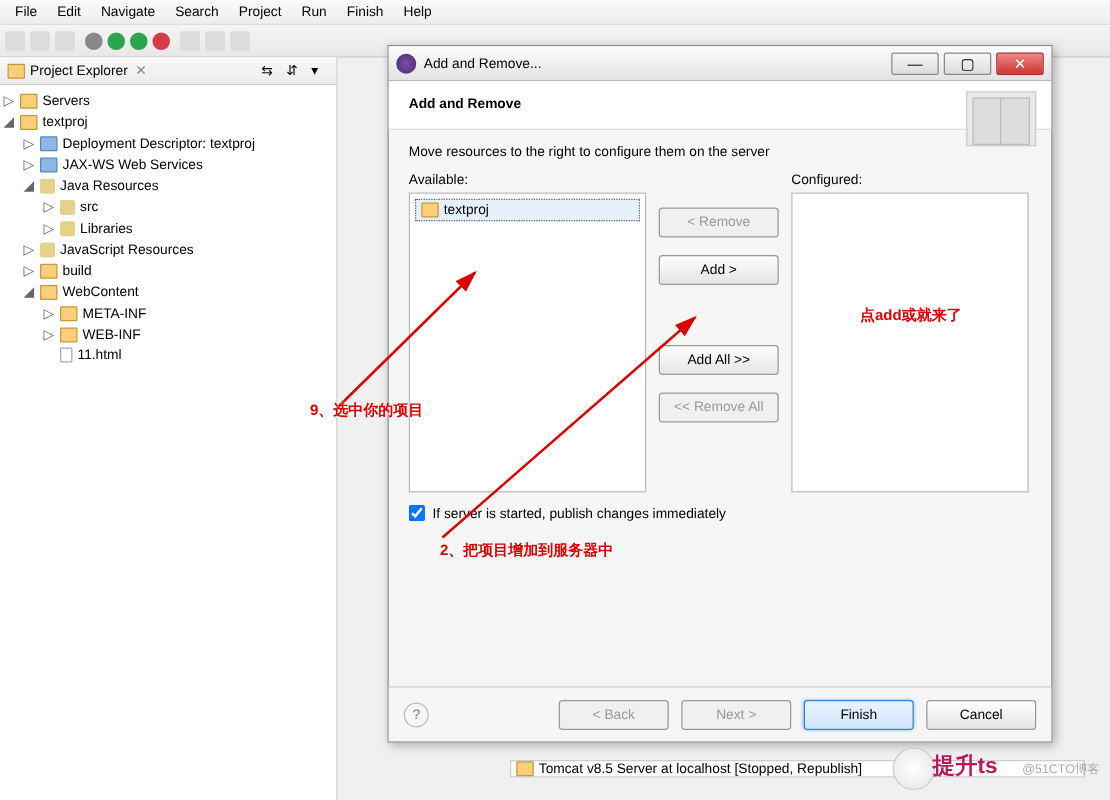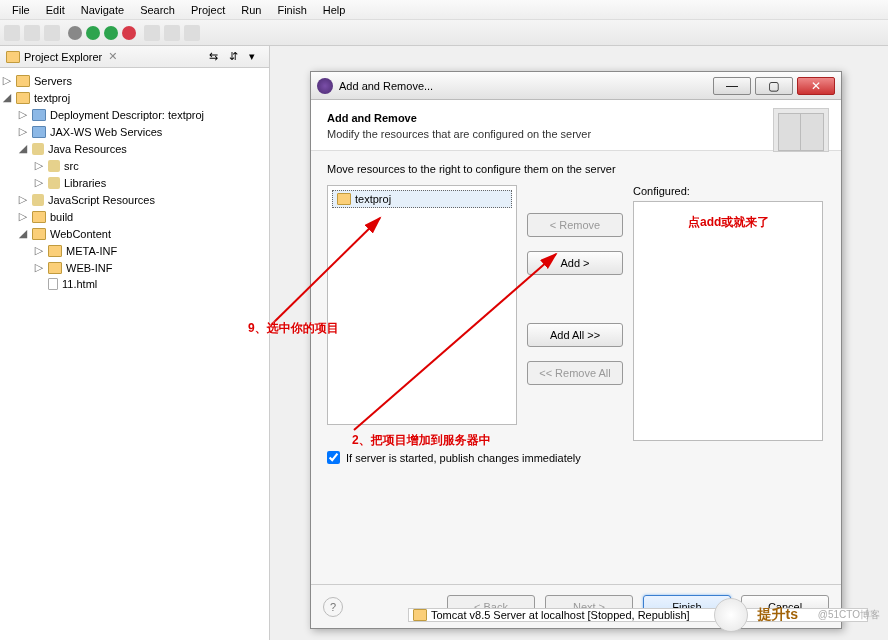--- a/index.html
+++ b/index.html
@@ -28,21 +28,21 @@
 .tree { padding:4px 0; }
 .tree ul { list-style:none; }
 .tree li { padding:2px 0 2px 16px; white-space:nowrap; display:flex; align-items:center; gap:4px; }
 .tree li .twist { width:10px; text-align:center; color:#666; display:inline-block; }
 .tree .indent1 { padding-left: 2px; }
 .tree .indent2 { padding-left: 18px; }
 .tree .indent3 { padding-left: 34px; }
 .blue-ico { width:14px;height:12px;background:#8cb8e6;border:1px solid #5a86b4;border-radius:1px; }
 .pkg-ico { width:12px;height:12px;background:#e6d18c;border-radius:2px; }
 .file-ico { width:10px;height:12px;background:#fff;border:1px solid #aaa;border-radius:1px; }
-.dialog { position:absolute; left:310px; top:36px; width:532px; height:558px; background:#f6f6f6; border:1px solid #8a8a8a; box-shadow:2px 2px 8px rgba(0,0,0,0.3);margin-top:35px; }
+.dialog { position:absolute; left:310px; top:36px; width:532px; height:558px; background:#f6f6f6; border:1px solid #8a8a8a; box-shadow:2px 2px 8px rgba(0,0,0,0.3); }
 .titlebar { height:28px; background:linear-gradient(#fdfdfd,#e2e2e2); display:flex; align-items:center; padding:0 6px; border-bottom:1px solid #bbb; }
 .titlebar .ico { width:16px; height:16px; background:radial-gradient(#7a4ea8,#4a2a70); border-radius:50%; margin-right:6px; }
 .winbtns { margin-left:auto; display:flex; gap:4px; }
 .winbtn { width:38px; height:18px; border:1px solid #888; border-radius:2px; background:linear-gradient(#f8f8f8,#dcdcdc); text-align:center; line-height:16px; font-size:12px; }
 .winbtn.close { background:linear-gradient(#e88,#c33); color:#fff; border-color:#a22; }
 
 .dlg-head { background:#fff; padding:12px 16px 10px; border-bottom:1px solid #ddd; position:relative; }
 .dlg-head h1 { font-size:11px; font-weight:bold; margin-bottom:4px; }
 .dlg-head p { font-size:11px; color:#333; }
 .dlg-head .srvimg { position:absolute; right:12px; top:8px; width:56px; height:44px; background:#e8e8e8; border:1px solid #ccc; }
@@ -67,21 +67,21 @@
 .btn.primary { border:1px solid #3a7ecf; background:linear-gradient(#eaf3ff,#cfe4fa); box-shadow:0 0 3px #7ab6f3; }
 
 
 .srvbar { position:absolute; bottom:18px; left:408px; width:460px; height:14px; background:#fff; border:1px solid #ccc; display:flex;align-items:center; padding:0 4px; gap:4px; }
 
 
 .ann { position:absolute; color:#d00; font-weight:bold; font-size:12px; pointer-events:none; text-shadow:0 0 3px #fff; }
 svg.arrows { position:absolute; left:0; top:0; pointer-events:none; }
 
 .watermark { position:absolute; right:8px; bottom:18px; font-size:10px; color:#aaa; }
-.wx { position:absolute; right:90px; bottom:16px; font-size:14px; color:#a16207; font-weight:bold;text-align:center; }
+.wx { position:absolute; right:90px; bottom:16px; font-size:18px; color:#be185d; font-weight:bold;text-align:center; }
 .wxcircle { position:absolute; right:140px; bottom:8px; width:34px; height:34px; border-radius:50%; background:radial-gradient(#fff,#e5e5e5); border:1px solid #ccc; }
 </style>
 </head>
 <body>
 
 <div class="menubar">
   <span>File</span>
   <span>Edit</span>
   <span>Navigate</span>
   <span>Search</span>
@@ -199,27 +199,27 @@
     <span class="ico"></span>
     <span>Add and Remove...</span>
     <div class="winbtns">
       <div class="winbtn">—</div>
       <div class="winbtn">▢</div>
       <div class="winbtn close">✕</div>
     </div>
   </div>
   <div class="dlg-head">
     <h1>Add and Remove</h1>
-    <p>Modify the resources that are configured on the server</p>
     <div class="srvimg"></div>
   </div>
   <div class="dlg-body">
     <div class="instr">Move resources to the right to configure them on the server</div>
     <div class="cols">
       <div class="col">
+        <div class="lbl">Available:</div>
         <div class="listbox">
           <div class="listitem sel">
             <span class="folder-ico"></span>
             <span>textproj</span>
           </div>
         </div>
       </div>
       <div class="midbtns">
         <button class="btn disabled">&lt; Remove</button>
         <button class="btn">Add &gt;</button>
@@ -250,21 +250,21 @@
   <defs>
     <marker id="ah" markerWidth="10" markerHeight="10" refX="8" refY="3" orient="auto">
       <path d="M0,0 L0,6 L9,3 z" fill="#d00"></path>
     </marker>
   </defs>
   <line x1="268" y1="328" x2="380" y2="218" stroke="#d00" stroke-width="2" marker-end="url(#ah)"></line>
   <line x1="354" y1="430" x2="556" y2="254" stroke="#d00" stroke-width="2" marker-end="url(#ah)"></line>
 </svg>
 <div class="ann" style="left:248px; top:320px;">9、选中你的项目</div>
 <div class="ann" style="left:352px; top:432px;">2、把项目增加到服务器中</div>
-<div class="ann" style="left:688px; top:214px;">点add或就来了</div>
+<div class="ann" style="left:688px; top:244px;">点add或就来了</div>
 
 <div class="srvbar">
   <span class="folder-ico"></span>
   <span>Tomcat v8.5 Server at localhost  [Stopped, Republish]</span>
 </div>
 
 <div class="wxcircle"></div>
 <div class="wx">提升ts</div>
 <div class="watermark">@51CTO博客</div>
 

